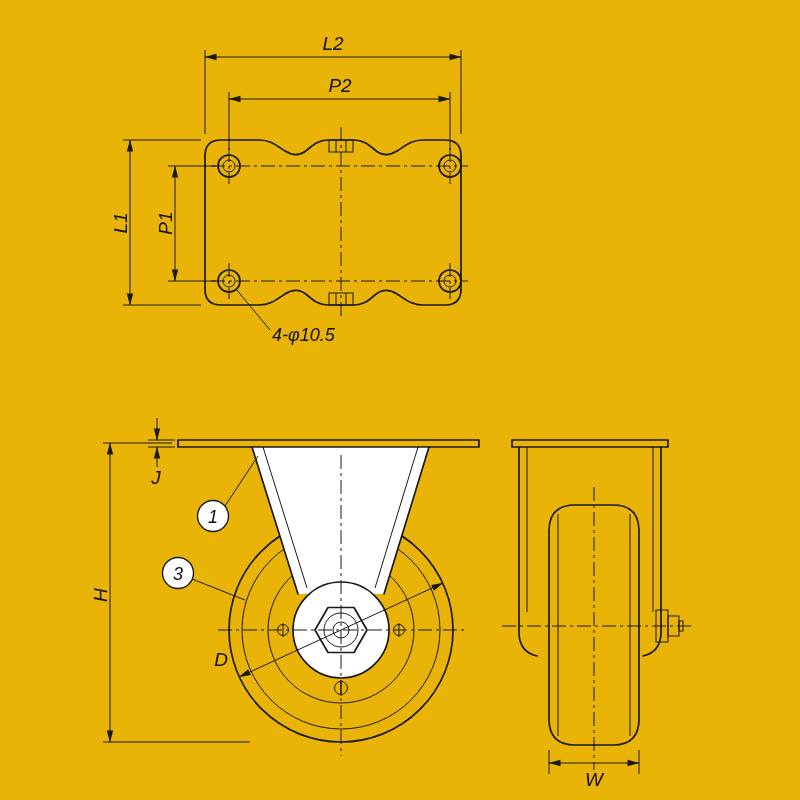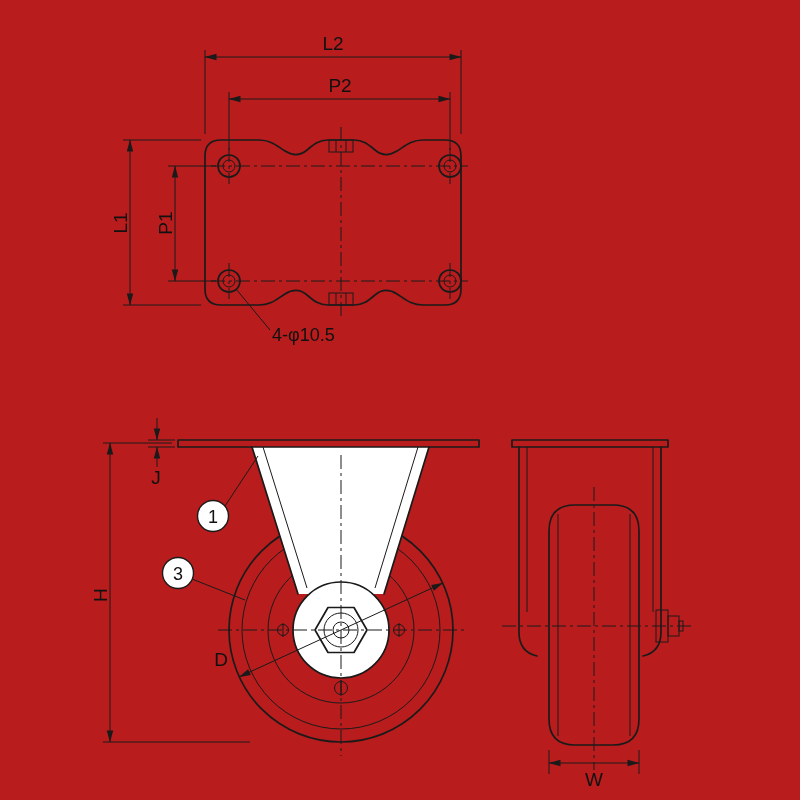--- a/index.html
+++ b/index.html
@@ -1,16 +1,16 @@
 <!DOCTYPE html>
 <html><head>
 <meta charset="utf-8">
 <style>
   html,body{margin:0;padding:0;background:#ffffff;}
-  .stage{position:relative;width:800px;height:800px;background:#b91c1c;overflow:hidden;}
+  .stage{position:relative;width:800px;height:800px;background:#eab308;overflow:hidden;font-style:italic;}
   svg text{font-family:"Liberation Sans","DejaVu Sans",sans-serif;font-size:19px;fill:#111;}
   svg text.note{font-size:18px;}
   svg text.callout{font-size:18px;}
   .ol{fill:none;stroke:#1a1a1a;stroke-width:1.7;stroke-linejoin:round;stroke-linecap:round;}
   .olf{fill:#ffffff;stroke:#1a1a1a;stroke-width:1.7;stroke-linejoin:round;}
   .wfill{fill:#ffffff;stroke:none;}
   .thin{fill:none;stroke:#1a1a1a;stroke-width:1;}
   .cl{fill:none;stroke:#1a1a1a;stroke-width:1;stroke-dasharray:14 4 3 4;}
 </style>
 </head>

